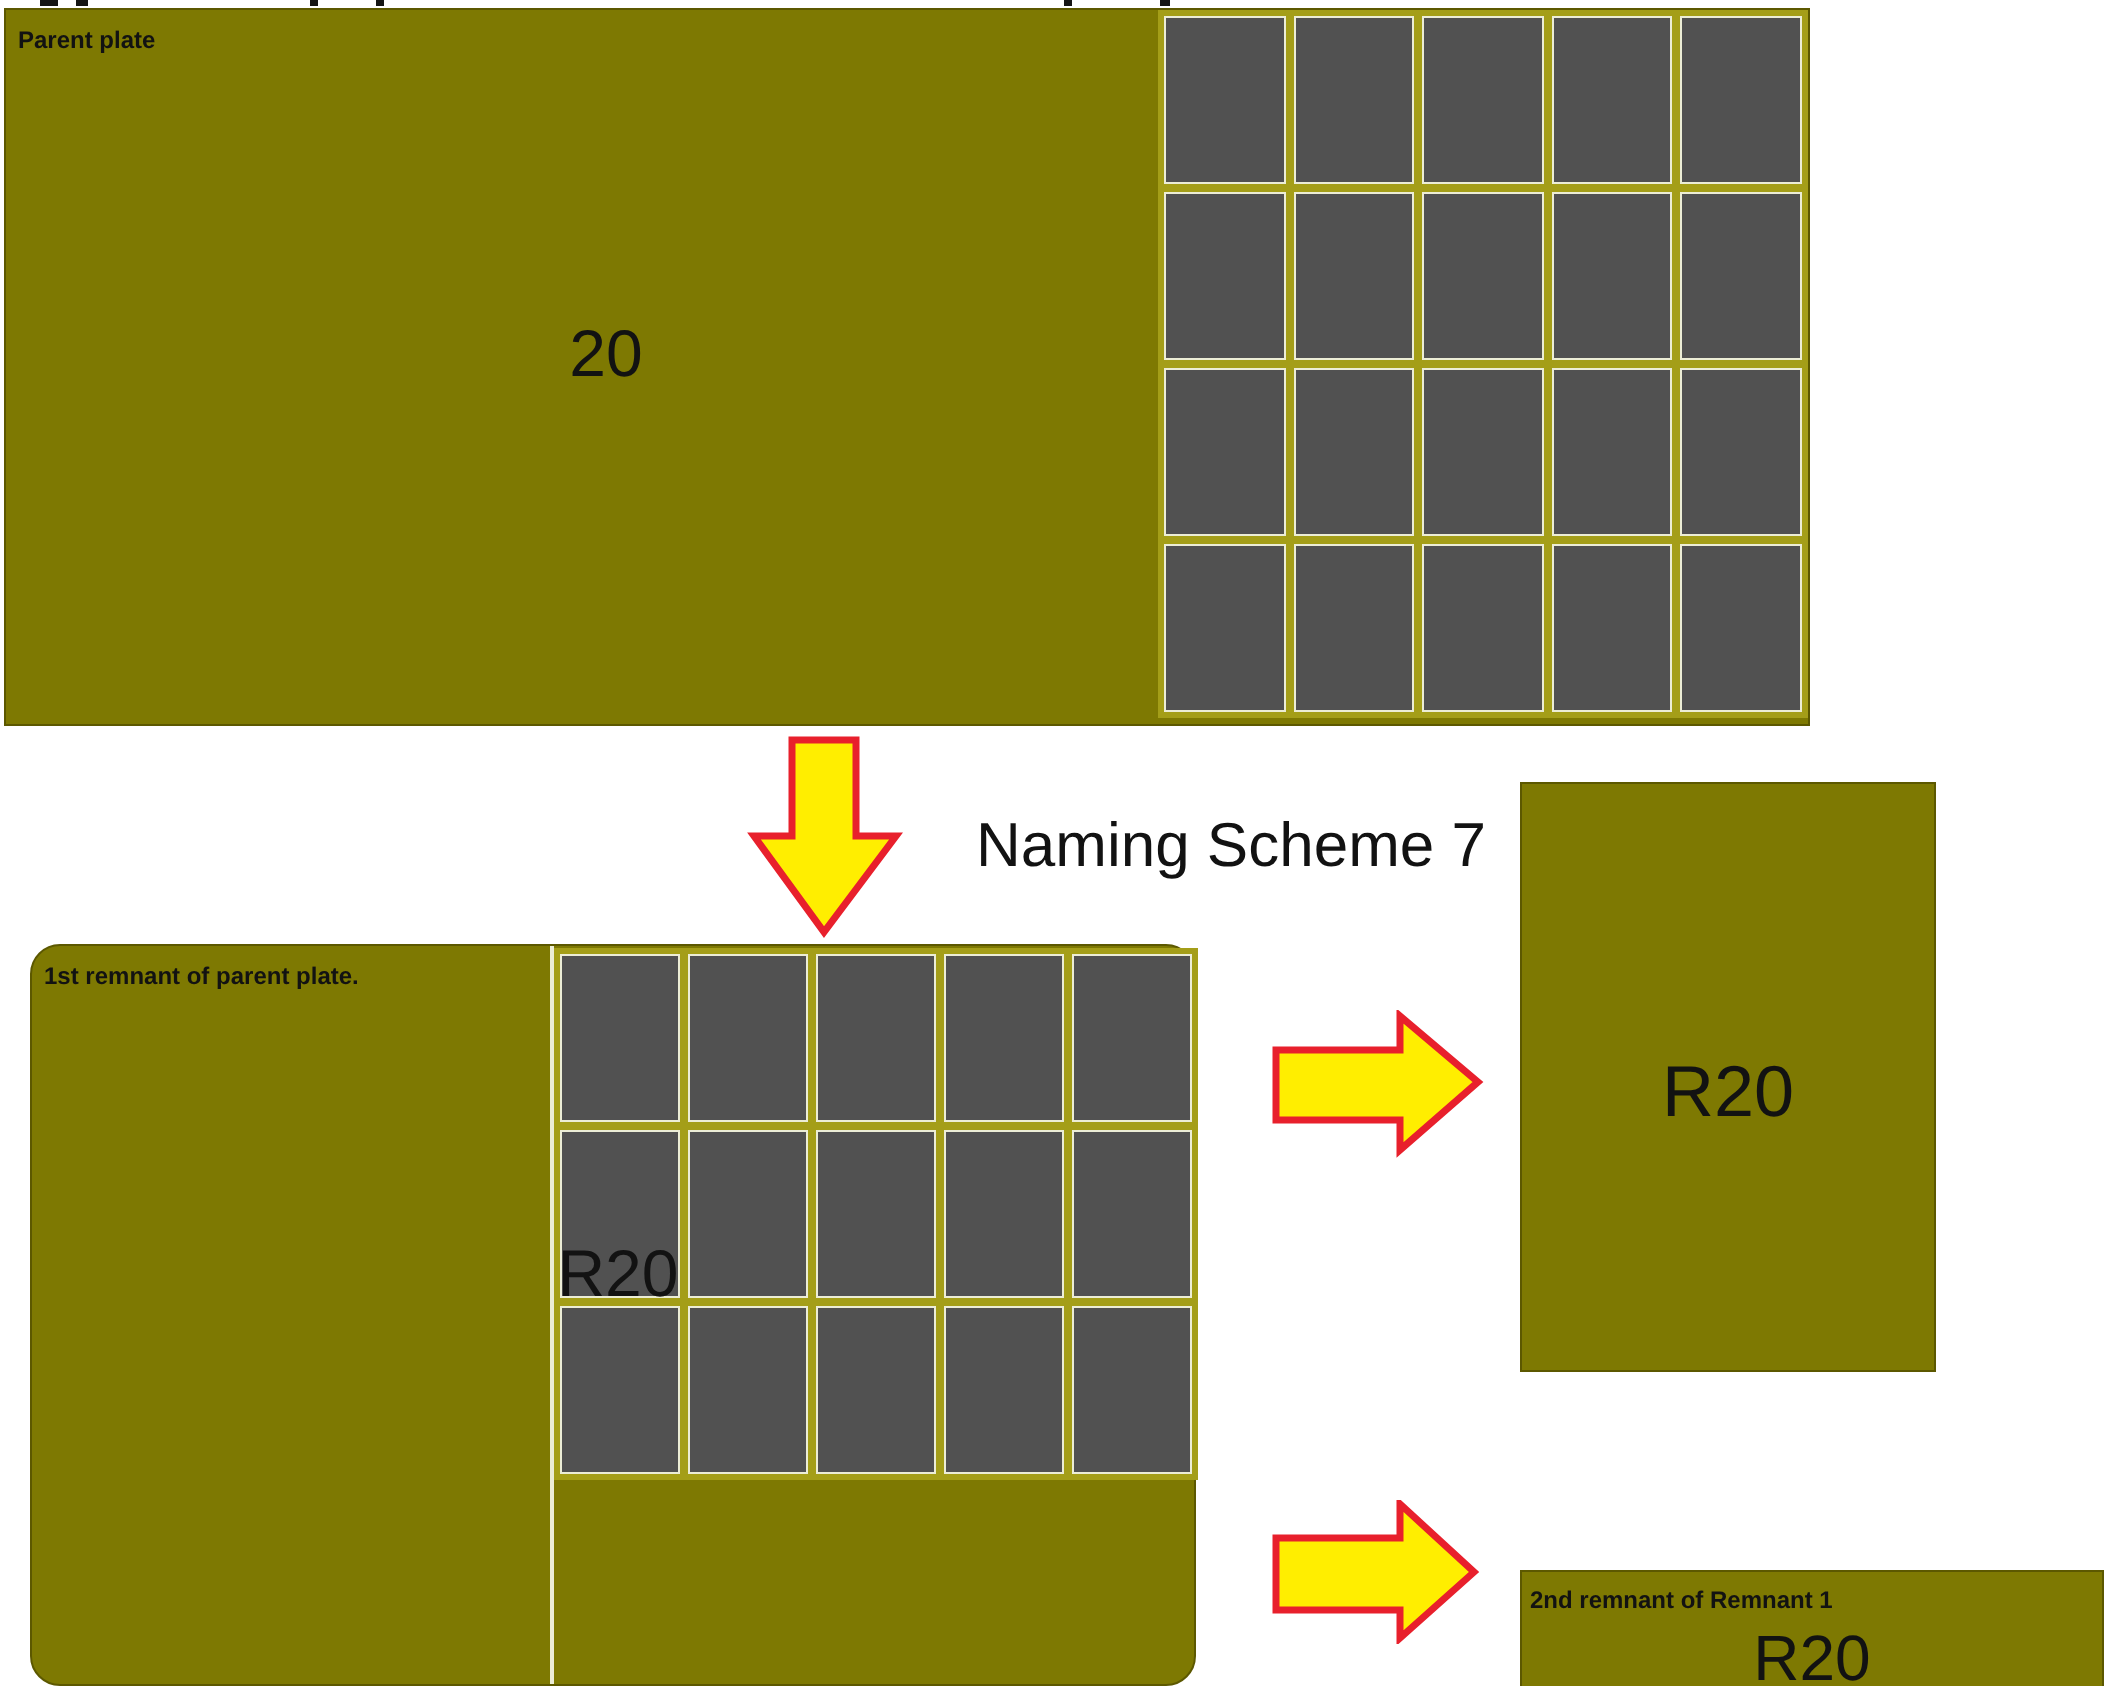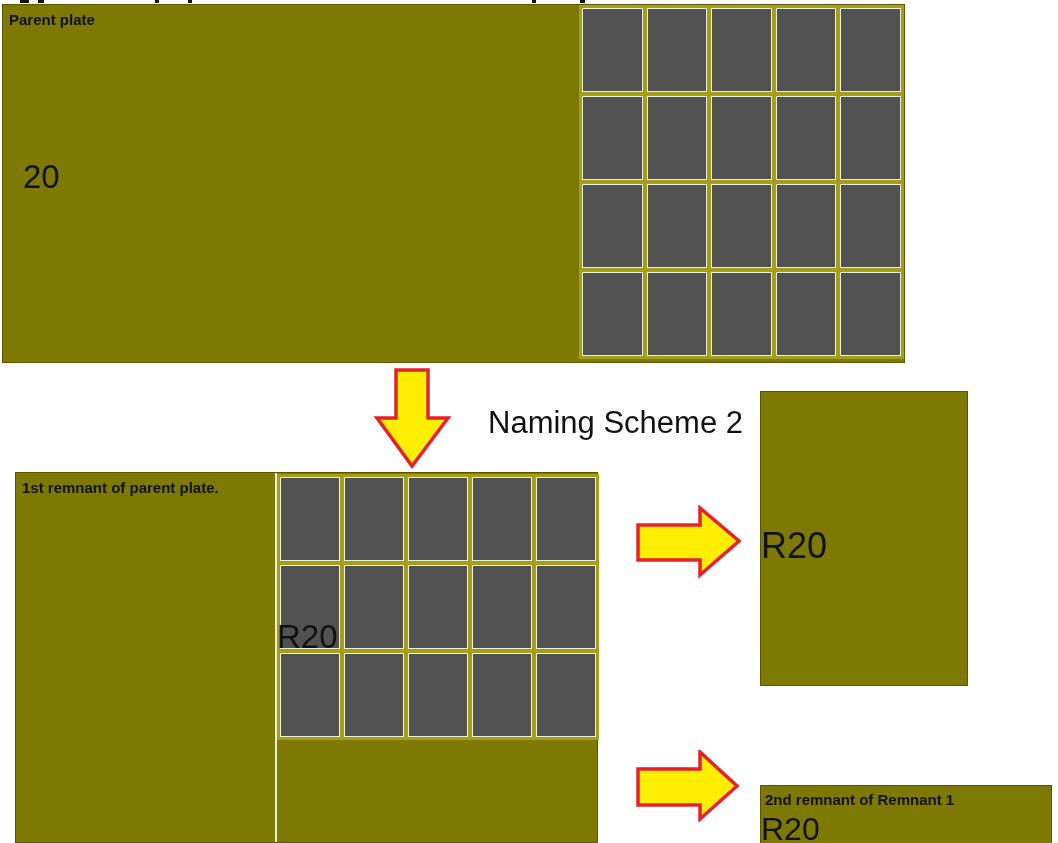--- a/index.html
+++ b/index.html
@@ -10,45 +10,45 @@
   }
   *{box-sizing:border-box;margin:0;padding:0;}
   html,body{width:1058px;height:843px;background:var(--background);
     font-family:"Liberation Sans", sans-serif;color:var(--text);overflow:hidden;}
   #stage{position:relative;width:1058px;height:843px;background:var(--background);overflow:hidden;}
 
   .artifact{position:absolute;top:0;height:3px;background:#151515;}
 
   .panel{position:absolute;background:var(--plate);border:1px solid var(--plate_edge);}
 
-  .plate-label{position:absolute;left:6px;top:5px;font-size:15px;font-weight:600;
+  .plate-label{position:absolute;left:6px;top:5px;font-size:12px;font-weight:600;
     line-height:20px;white-space:nowrap;}
 
-  .plate-number{position:absolute;font-size:33px;line-height:1.15;}
+  .plate-number{position:absolute;font-size:33px;line-height:1.15;text-align:center;}
 
   .grid{position:absolute;display:grid;gap:4px;padding:3px;background:var(--grid_gap);
     grid-template-columns:repeat(var(--cols),1fr);
     grid-template-rows:repeat(var(--rows),1fr);}
   .cell{background:var(--part);border:1px solid var(--part_border);}
 
   .arrow{position:absolute;}
   .arrow polygon{fill:var(--arrow_fill);stroke:var(--arrow_stroke);
     stroke-width:3.5;stroke-linejoin:miter;}
 
   
   #parent-plate{left:2px;top:4px;width:903px;height:359px;}
   #parent-plate .plate-number{left:20px;top:153px;width:560px;}
   #parent-grid{top:0;right:0;width:325px;height:354px;}
 
   
   #down-arrow{left:372px;top:364px;}
   #title{position:absolute;left:488px;top:405px;font-size:31px;white-space:nowrap;}
 
   
-  #remnant1{left:15px;top:472px;width:583px;height:371px;}
+  #remnant1{left:15px;top:472px;width:583px;height:371px;border-radius:15px;}
   #remnant1 .divider{position:absolute;left:259px;top:0;width:2px;height:100%;
     background:var(--part_border);}
   #remnant1-grid{left:261px;top:1px;width:322px;height:266px;}
   #remnant1 .plate-number{left:261px;top:145px;width:64px;z-index:3;}
 
   
   #arrow-right-1{left:633px;top:505px;}
   #arrow-right-2{left:633px;top:750px;}
 
   
@@ -94,21 +94,21 @@
         <div class="cell"></div>
         <div class="cell"></div>
         <div class="cell"></div>
       </div>
   </div>
 
   <svg class="arrow" id="down-arrow" width="82" height="106" viewBox="0 0 82 106">
     <polygon points="24,6 56,6 56,54 76,54 40,102 5,54 24,54"></polygon>
   </svg>
 
-  <div id="title">Naming Scheme 2</div>
+  <div id="title">Naming Scheme 7</div>
 
   <div class="panel" id="remnant1">
     <div class="plate-label">
       <div>1st remnant of parent plate.</div>
     </div>
     <div class="divider"></div>
     <div class="grid" id="remnant1-grid" style="--cols: 5; --rows: 3;">
         <div class="cell"></div>
         <div class="cell"></div>
         <div class="cell"></div>

